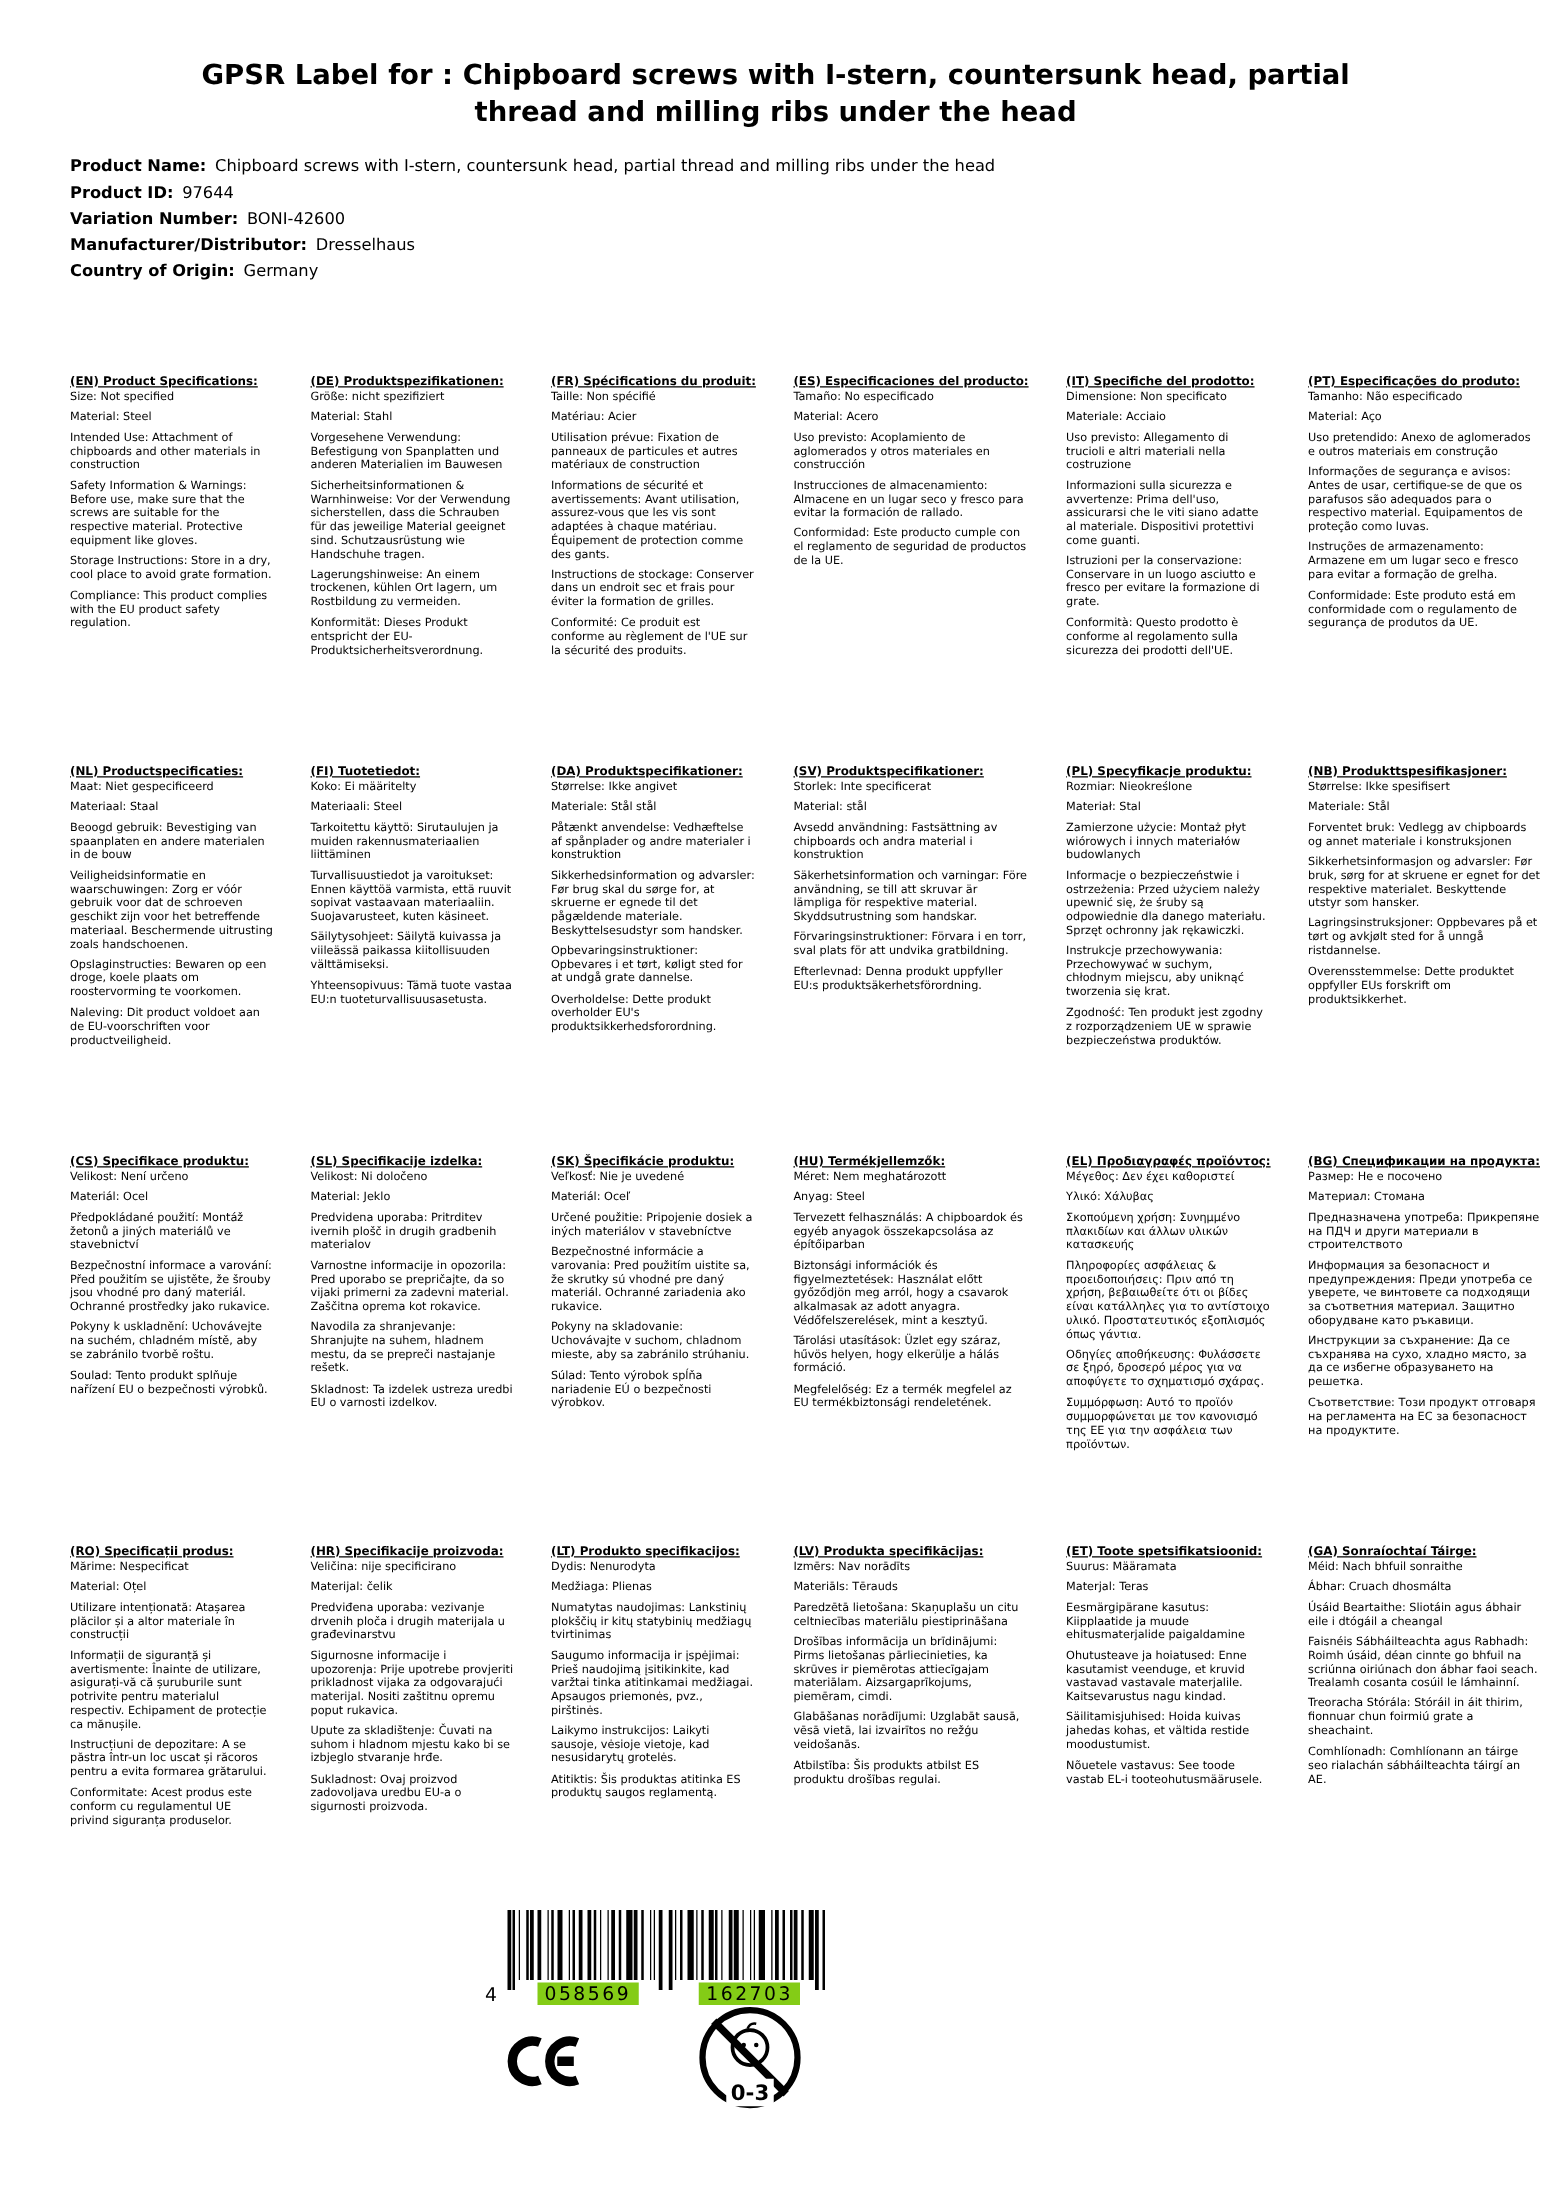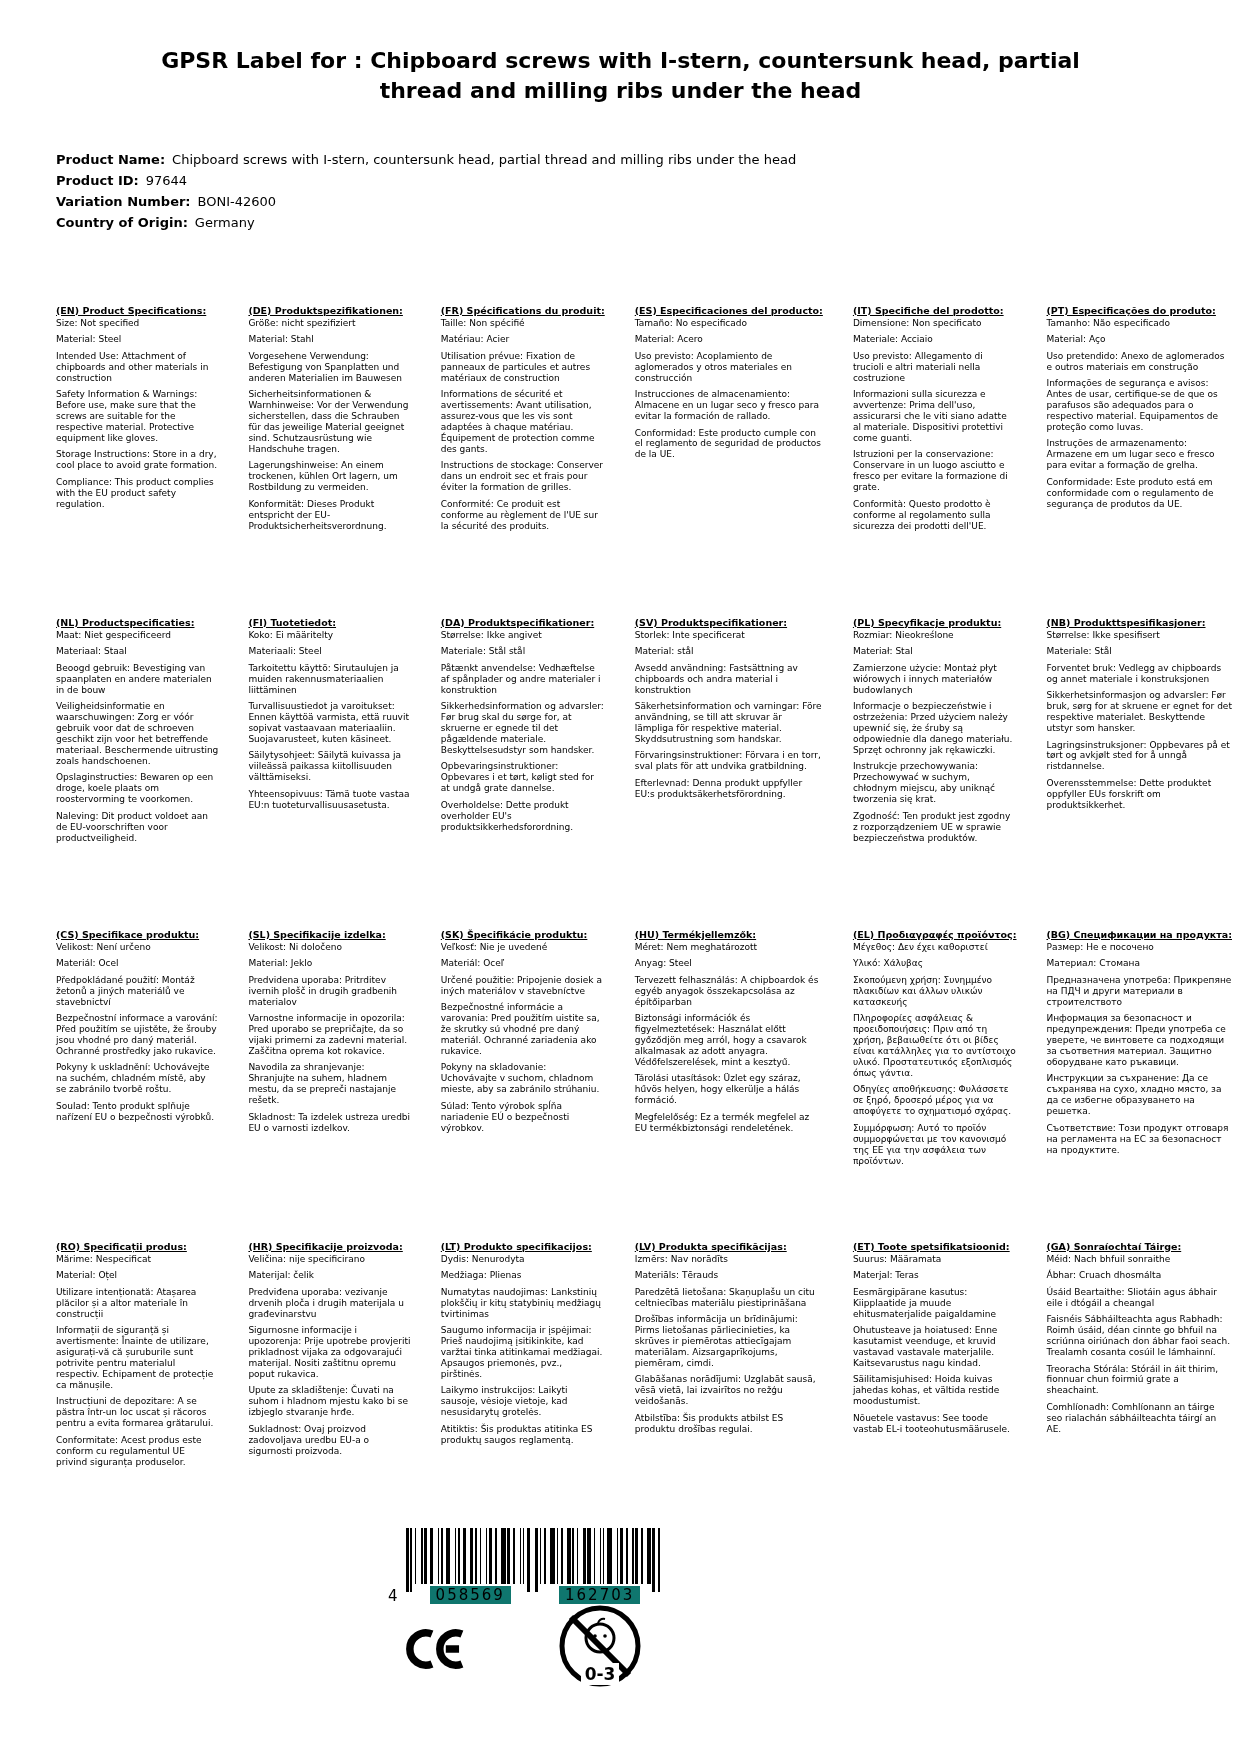--- a/index.html
+++ b/index.html
@@ -2,40 +2,40 @@
 <html><head>
 <meta charset="utf-8">
 <style>
   html,body{margin:0;padding:0;background:#ffffff;}
   body{width:1241px;height:1754px;position:relative;font-family:"DejaVu Sans",sans-serif;color:#000;}
   .page{position:relative;width:1241px;height:1754px;overflow:hidden;background:#fff;}
 
   h1.title{margin:0 auto;padding-top:46px;max-width:950px;text-align:center;
     font-size:22px;line-height:1.35;font-weight:bold;}
 
-  .product-info{margin:46px 0 0 56px;font-size:13px;line-height:1.45;}
+  .product-info{margin:20px 0 0 56px;font-size:13px;line-height:1.45;}
   .pi-row{margin:0 0 2px 0;}
   .pi-label{font-weight:bold;margin-right:7px;}
 
   .spec-grid{margin:72px 0 0 56px;width:1176px;display:grid;
     grid-template-columns:repeat(6,1fr);column-gap:30px;grid-auto-rows:312px;}
   .spec-block{overflow:visible;}
   .sb-title{margin:0 0 2px 0;font-size:9.5px;font-weight:bold;white-space:nowrap;text-decoration:underline;}
   .sb-par{margin:0 0 5.5px 0;font-size:9px;line-height:1.22;}
 
   .bottom-section{position:absolute;left:388px;top:1528px;width:320px;}
   .barcode-wrap{display:flex;align-items:flex-end;}
   .bc-prefix{font-size:15px;margin-right:8px;line-height:1;}
   .bc-main{display:flex;flex-direction:column;}
   .bc-bars{display:flex;align-items:flex-start;height:64px;}
   .bc-bar{display:inline-block;height:56px;background:#000;}
   .bc-bar.tall{height:64px;}
   .bc-nums{display:flex;justify-content:space-around;font-size:15px;
     letter-spacing:2px;margin-top:-6px;background:transparent;}
-  .bc-nums span{background:#0f766e;padding:0 6px;}
+  .bc-nums span{background:#84cc16;padding:0 6px;}
   .marks-row{display:flex;align-items:flex-start;margin-top:16px;margin-left:14px;}
   .age-mark{margin-left:88px;margin-top:-18px;}
 </style>
 </head>
 <body>
 
 <div class="page">
 
   <h1 class="title">GPSR Label for : Chipboard screws with I-stern, countersunk head, partial thread and milling ribs under the head</h1>
 
@@ -45,20 +45,23 @@
   </p>
 
   <p class="pi-row">
     <b class="pi-label">Product ID:</b><span class="pi-value">97644</span>
   </p>
 
   <p class="pi-row">
     <b class="pi-label">Variation Number:</b><span class="pi-value">BONI-42600</span>
   </p>
 
+  <p class="pi-row">
+    <b class="pi-label">Manufacturer/Distributor:</b><span class="pi-value">Dresselhaus</span>
+  </p>
 
   <p class="pi-row">
     <b class="pi-label">Country of Origin:</b><span class="pi-value">Germany</span>
   </p>
 
 </div>
 
   <div class="spec-grid">
   <section class="spec-block">
     <h3 class="sb-title">(EN) Product Specifications:</h3>

